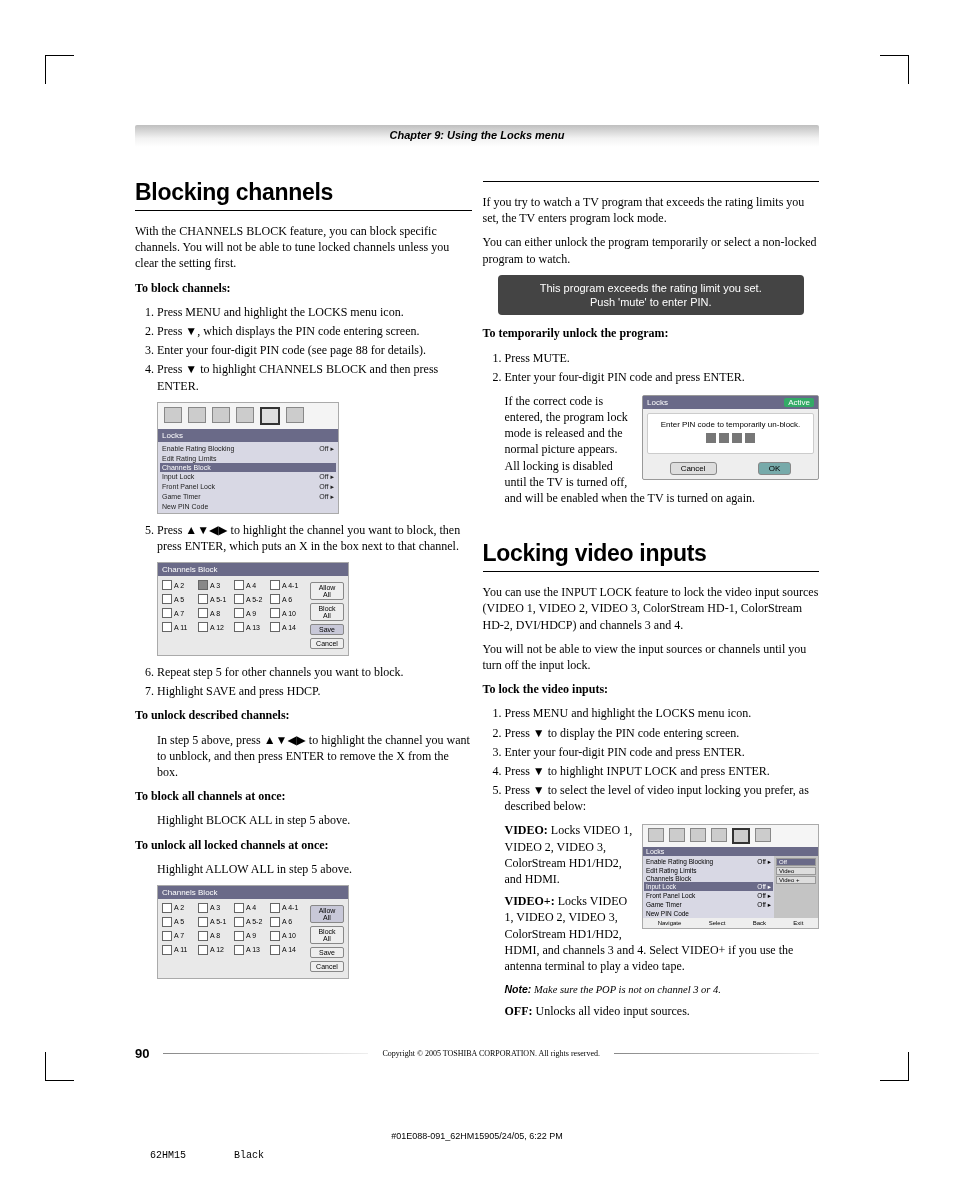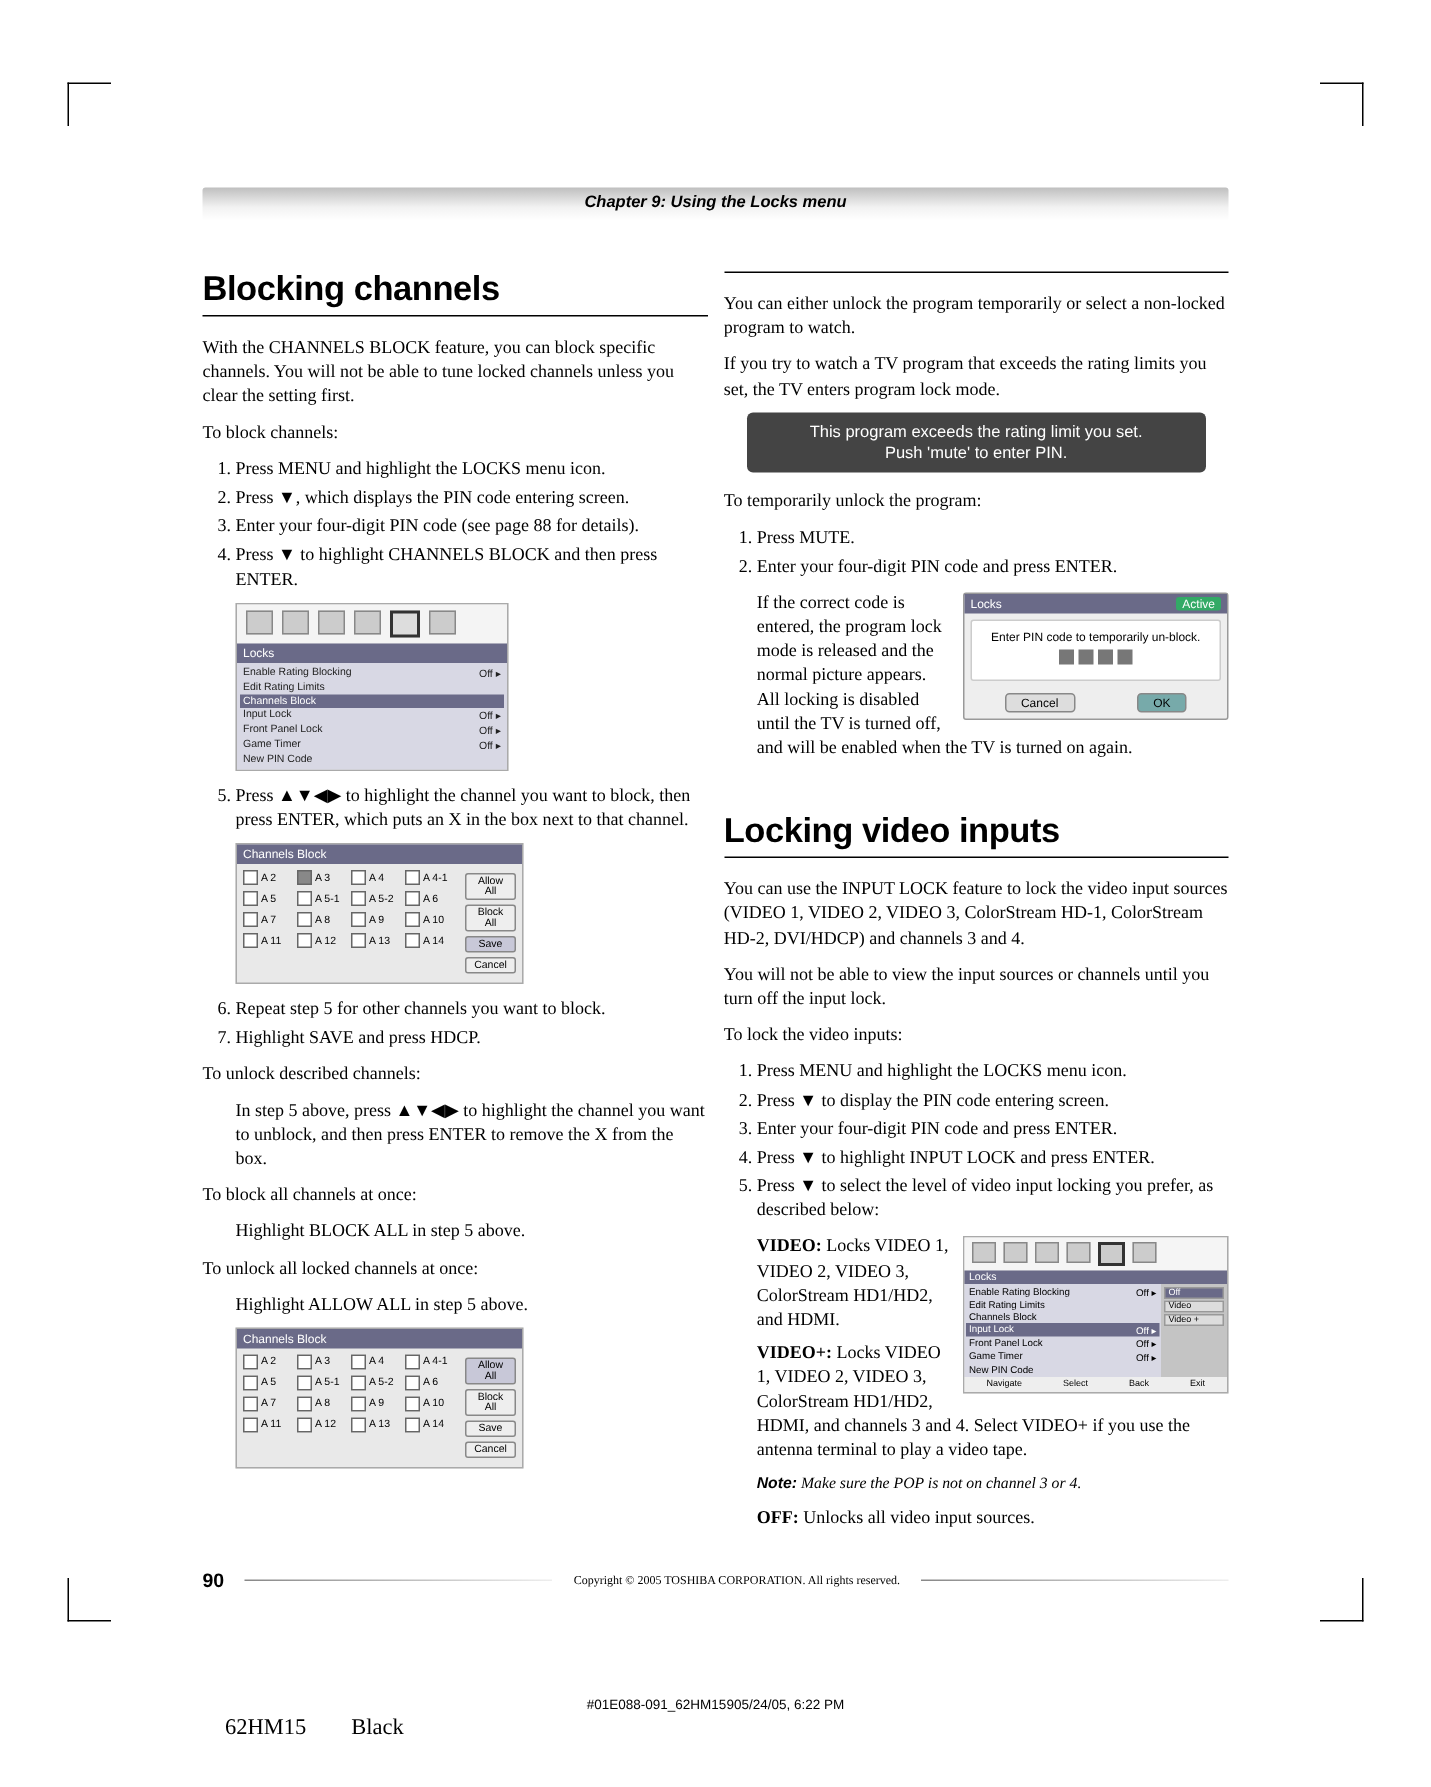--- a/index.html
+++ b/index.html
@@ -48,21 +48,21 @@
   .col { flex: 1 1 0; min-width: 0; }
   h1.section {
     font-family: Arial, Helvetica, sans-serif;
     font-weight: bold;
     font-size: 23px;
     margin: 0 0 4px 0;
     letter-spacing: -0.3px;
   }
   .rule { height:1px; background:#000; margin:2px 0 12px 0; }
   p { font-size: 12px; line-height: 1.35; margin: 0 0 8px 0; }
-  .subhead { font-weight: normal; margin-top: 4px; }
+  .subhead { font-weight: bold; margin-top: 4px; }
   ol { font-size: 12px; line-height: 1.35; margin: 4px 0 8px 0; padding-left: 22px; }
   ol li { margin-bottom: 3px; }
   .indented { padding-left: 22px; }
   .arrow { font-family: Arial, sans-serif; }
   .osd {
     background: #444;
     color: #fff;
     border-radius: 4px;
     padding: 6px 10px;
     font-family: Arial, Helvetica, sans-serif;
@@ -156,21 +156,21 @@
   .pagefoot .line { flex:1; height:1px; background:#ccc; background:linear-gradient(to right,#888,#eee);}
   .pagefoot .cp { font-size:8px; white-space:nowrap;}
 
   .printer-info {
     position:absolute; bottom:50px; left:80px; right:80px;
     font-family:Arial,sans-serif; font-size:9px;
     display:flex; justify-content:center;margin-top:36px;
   }
   .printer-info2 {
     position:absolute; bottom:30px; left:150px;
-    font-family:Liberation Serif, serif; font-size:15px;
+    font-family:Liberation Mono, monospace; font-size:10px;
   }
 </style>
 </head>
 <body>
 
 <div class="page">
   <div class="crop-tl"></div>
   <div class="crop-tr"></div>
   <div class="crop-bl"></div>
   <div class="crop-br"></div>
@@ -419,22 +419,22 @@
             <div class="btn">Block All</div>
             <div class="btn">Save</div>
             <div class="btn">Cancel</div>
           </div>
         </div>
       </div>
     </div>
 
     <div class="col">
       <div class="rule"></div>
+      <p>If you try to watch a TV program that exceeds the rating limits you set, the TV enters program lock mode.</p>
       <p>You can either unlock the program temporarily or select a non-locked program to watch.</p>
-      <p>If you try to watch a TV program that exceeds the rating limits you set, the TV enters program lock mode.</p>
       <div class="osd">
         <span>This program exceeds the rating limit you set.</span><br>
         <span>Push 'mute' to enter PIN.</span>
       </div>
       <p class="subhead">To temporarily unlock the program:</p>
       <ol>
         <li>Press MUTE.</li>
         <li>Enter your four-digit PIN code and press ENTER.</li>
       </ol>
       <div class="float-wrap">

